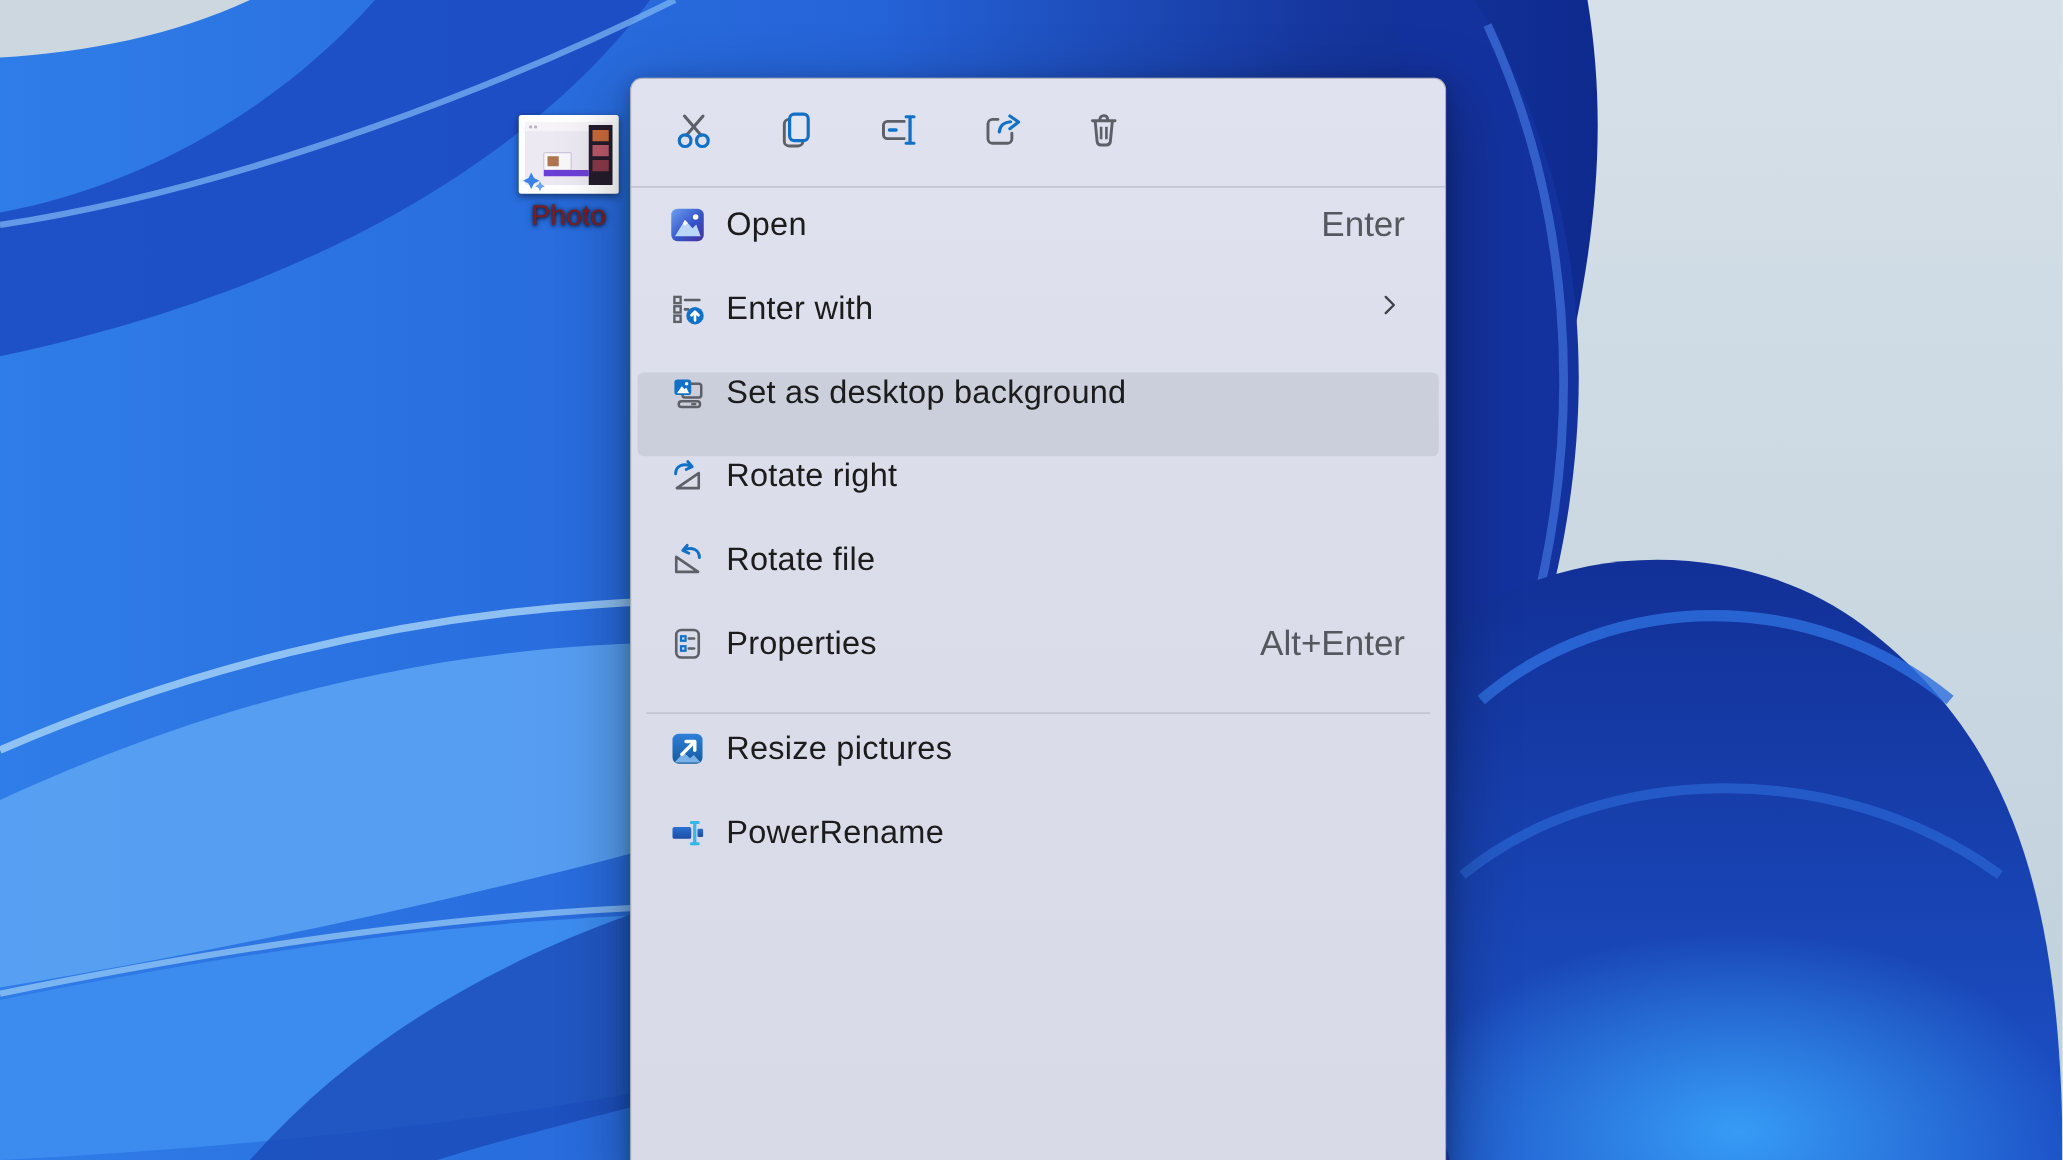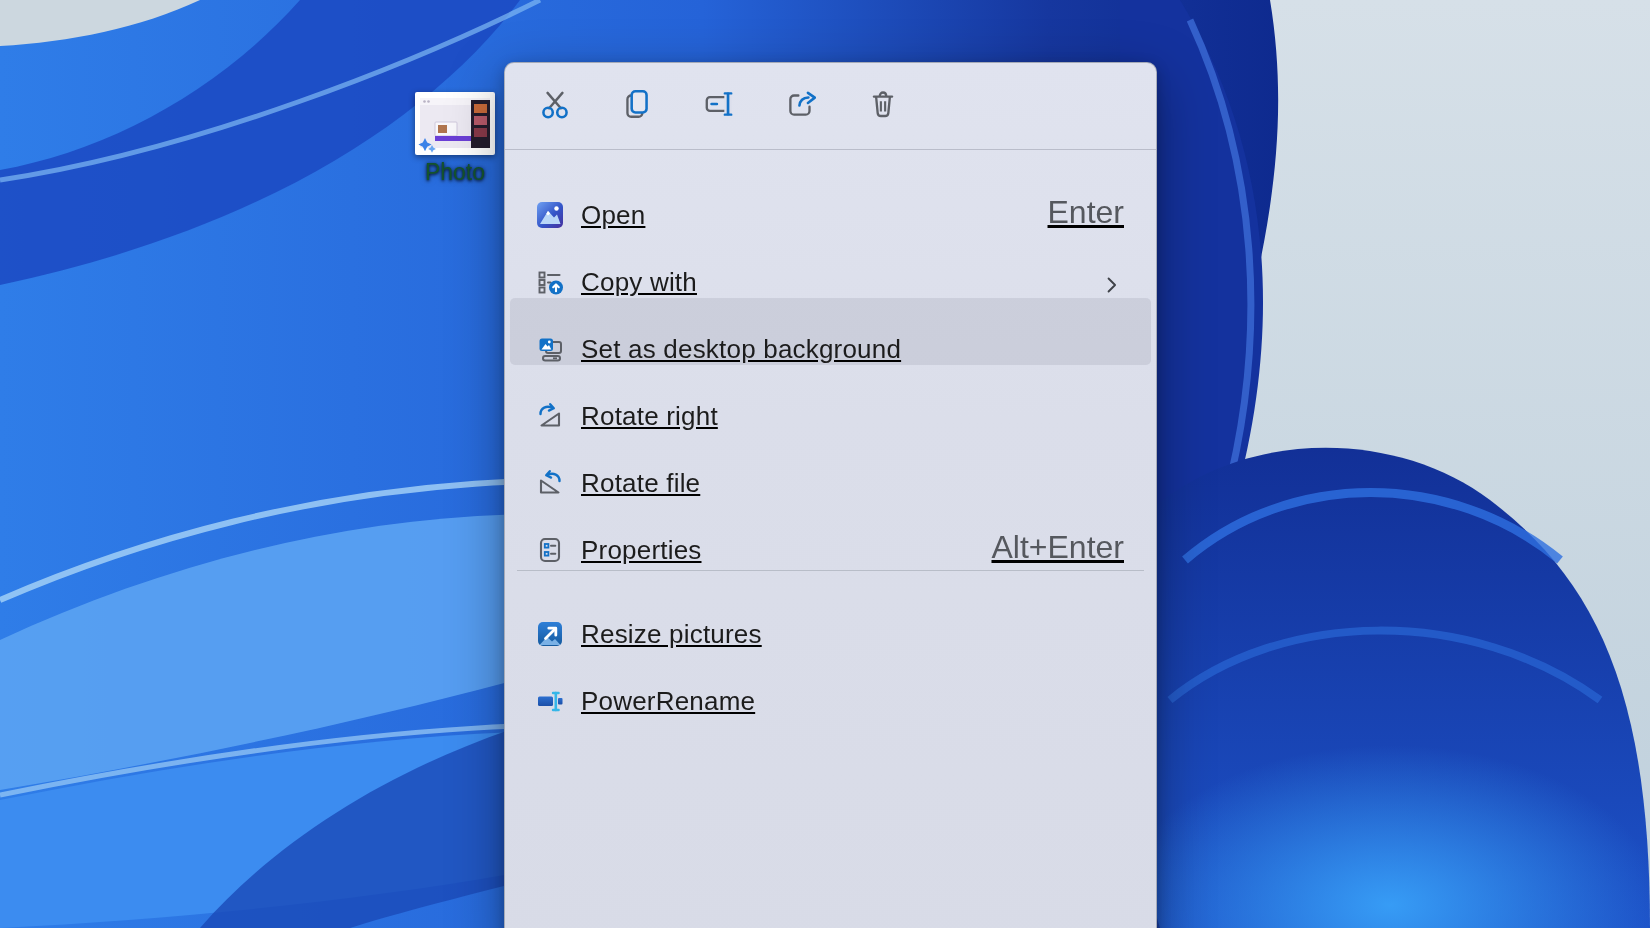--- a/index.html
+++ b/index.html
@@ -4,40 +4,40 @@
 <style>
   html,body{margin:0;padding:0;}
   #screen{position:relative;width:1650px;height:928px;overflow:hidden;
           font-family:"Liberation Sans",sans-serif;background:#c9d8e2;}
   #wallpaper{position:absolute;inset:0;}
 
   
   #desktop-icon{position:absolute;left:400px;top:92px;width:110px;text-align:center;cursor:default;}
   #desktop-icon .thumb{position:relative;margin:0 auto;width:80px;height:63px;background:#ffffff;
       border-radius:2px;box-shadow:0 2px 6px rgba(0,0,0,.45);overflow:hidden;}
-  #desktop-icon .label{margin-top:5px;color:#14532d;font-size:23px;line-height:25px;
+  #desktop-icon .label{margin-top:5px;color:#7f1d1d;font-size:23px;line-height:25px;
       text-shadow:0 1px 3px rgba(0,0,0,.85),0 0 6px rgba(0,0,0,.5);white-space:nowrap;}
 
   
   #context-menu{position:absolute;left:504px;top:62px;width:653px;height:890px;
       background:linear-gradient(180deg,#e0e3ef 0%,#dbdeea 40%,#d8dbe7 100%);
       border:1px solid rgba(105,110,125,.45);border-radius:10px;
       box-shadow:0 18px 55px rgba(0,0,0,.38),0 4px 14px rgba(0,0,0,.22);
       box-sizing:border-box;z-index:10;overflow:hidden;}
   .toolbar{height:86px;display:flex;align-items:center;padding-left:28px;gap:38px;}
   .tool-btn{width:44px;height:52px;display:flex;align-items:center;justify-content:center;
       border-radius:6px;}
   .menu-divider{height:1px;background:rgba(90,95,110,.28);margin:0;}
   .items{padding-top:14px;}
-  .menu-item{height:67px;margin:0 5px;border-radius:5px;display:flex;align-items:flex-end;
-      padding:0 27px 0 24px;box-sizing:border-box;text-decoration:underline;}
+  .menu-item{height:67px;margin:0 5px;border-radius:5px;display:flex;align-items:flex-start;
+      padding:0 27px 0 24px;box-sizing:border-box;}
   .menu-item.highlighted{background:rgba(90,95,115,.13);}
   .mi-icon{width:32px;height:32px;flex:0 0 32px;display:flex;align-items:center;justify-content:center;}
   .mi-label{margin-left:15px;font-size:26px;color:#1c1c1c;letter-spacing:.2px;}
-  .mi-shortcut{margin-left:auto;font-size:32px;color:#55585e;}
+  .mi-shortcut{margin-left:auto;font-size:28px;color:#55585e;}
   .mi-chevron{margin-left:auto;display:flex;align-items:center;}
   .sep{height:1px;background:rgba(90,95,110,.26);margin:4px 12px 12px 12px;}
 </style>
 </head>
 <body>
 <div id="screen">
 
 <svg id="wallpaper" viewBox="0 0 1650 928" preserveAspectRatio="none">
   <defs>
     <linearGradient id="gSky" x1="0" y1="0" x2="0" y2="1">
@@ -188,21 +188,21 @@
         <svg width="32" height="32" viewBox="0 0 32 32" fill="none">
           <rect x="5.5" y="6.5" width="5" height="5" stroke="#5d6067" stroke-width="1.9"></rect>
           <rect x="5.5" y="14" width="5" height="5" stroke="#5d6067" stroke-width="1.9"></rect>
           <rect x="5.5" y="21.5" width="5" height="5" stroke="#5d6067" stroke-width="1.9"></rect>
           <path d="M14 9 H25.5" stroke="#5d6067" stroke-width="2.1" stroke-linecap="round"></path>
           <path d="M14 16.5 H16.5" stroke="#5d6067" stroke-width="2.1" stroke-linecap="round"></path>
           <circle cx="22" cy="21.5" r="7" fill="#1271c7"></circle>
           <path d="M22 25.3 V18.6 M19.2 21.2 L22 18.4 L24.8 21.2" stroke="#ffffff" stroke-width="2.1" stroke-linecap="round" stroke-linejoin="round"></path>
         </svg>
       </span>
-      <span class="mi-label">Copy with</span>
+      <span class="mi-label">Enter with</span>
       <span class="mi-chevron">
         <svg width="26" height="26" viewBox="0 0 32 32" fill="none">
           <path d="M13 8 L21 16 L13 24" stroke="#3f4248" stroke-width="2.3" stroke-linecap="round" stroke-linejoin="round"></path>
         </svg>
       </span>
     </div>
 
     <div class="menu-item highlighted">
       <span class="mi-icon">
         <svg width="32" height="32" viewBox="0 0 32 32" fill="none">

